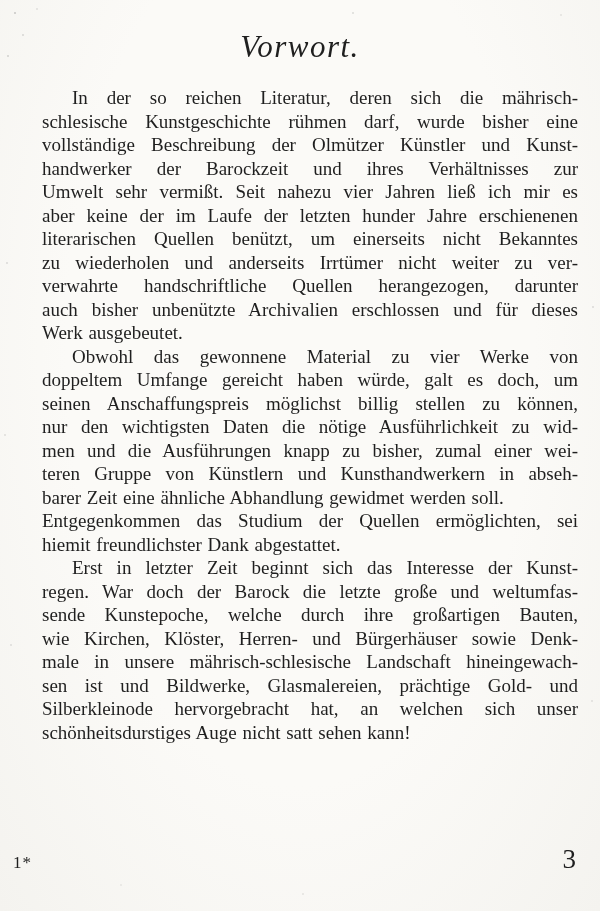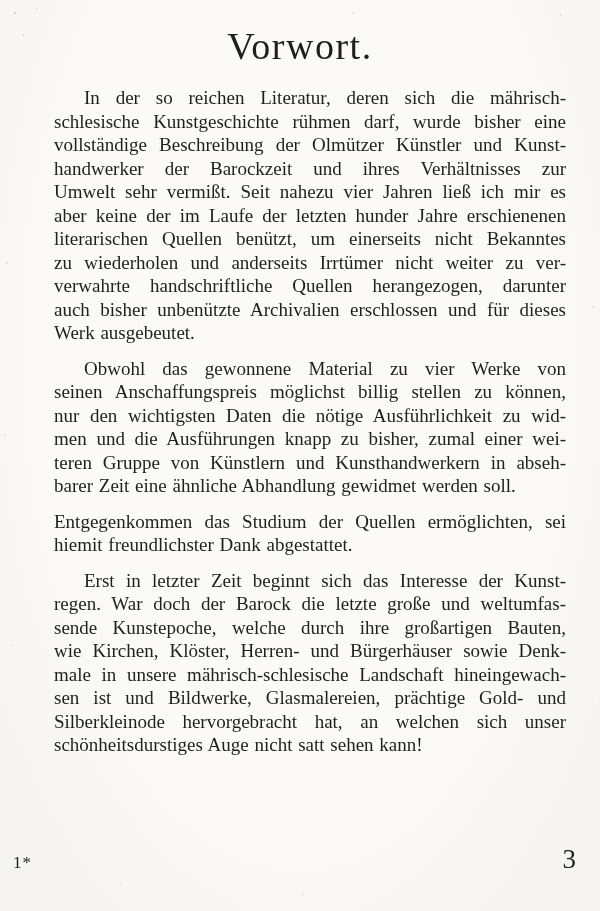--- a/index.html
+++ b/index.html
@@ -34,33 +34,34 @@
       4px 434px 0 0 rgba(130,130,130,.22),
       10px 644px 0 0 rgba(130,130,130,.22),
       591px 700px 0 0 rgba(130,130,130,.2),
       302px 893px 0 0 rgba(140,140,140,.2),
       120px 884px 0 0 rgba(150,150,150,.18);
     pointer-events: none;
   }
   .title {
     margin: 0;
     padding-top: 30px;
-    font-size: 38px;
+    font-size: 31px;
     line-height: 33px;
     font-weight: 400;
     letter-spacing: 1.5px;
     text-align: center;
+    font-style: italic;
   }
   .body-text {
     margin: 23px 22px 0 42px;
     font-size: 19px;
     line-height: 23.5px;
     word-spacing: 1px;
   }
-  .para { margin: 12px; }
+  .para { margin: 0; }
   .line {
     text-align: justify;
     text-align-last: justify;
     white-space: normal;
   }
   .line.last { text-align-last: left; }
   .line.first { text-indent: 30px; }
   .footer {
     position: absolute;
     left: 13px; right: 24px; top: 844px;
@@ -86,20 +87,21 @@
         <div class="line">Umwelt sehr vermißt. Seit nahezu vier Jahren ließ ich mir es</div>
         <div class="line">aber keine der im Laufe der letzten hunder Jahre erschienenen</div>
         <div class="line">literarischen Quellen benützt, um einerseits nicht Bekanntes</div>
         <div class="line">zu wiederholen und anderseits Irrtümer nicht weiter zu ver-</div>
         <div class="line">verwahrte handschriftliche Quellen herangezogen, darunter</div>
         <div class="line">auch bisher unbenützte Archivalien erschlossen und für dieses</div>
         <div class="line last">Werk ausgebeutet.</div>
       </div>
       <div class="para">
         <div class="line first">Obwohl das gewonnene Material zu vier Werke von</div>
+        <div class="line">doppeltem Umfange gereicht haben würde, galt es doch, um</div>
         <div class="line">seinen Anschaffungspreis möglichst billig stellen zu können,</div>
         <div class="line">nur den wichtigsten Daten die nötige Ausführlichkeit zu wid-</div>
         <div class="line">men und die Ausführungen knapp zu bisher, zumal einer wei-</div>
         <div class="line">teren Gruppe von Künstlern und Kunsthandwerkern in abseh-</div>
         <div class="line last">barer Zeit eine ähnliche Abhandlung gewidmet werden soll.</div>
       </div>
       <div class="para">
         <div class="line">Entgegenkommen das Studium der Quellen ermöglichten, sei</div>
         <div class="line last">hiemit freundlichster Dank abgestattet.</div>
       </div>

